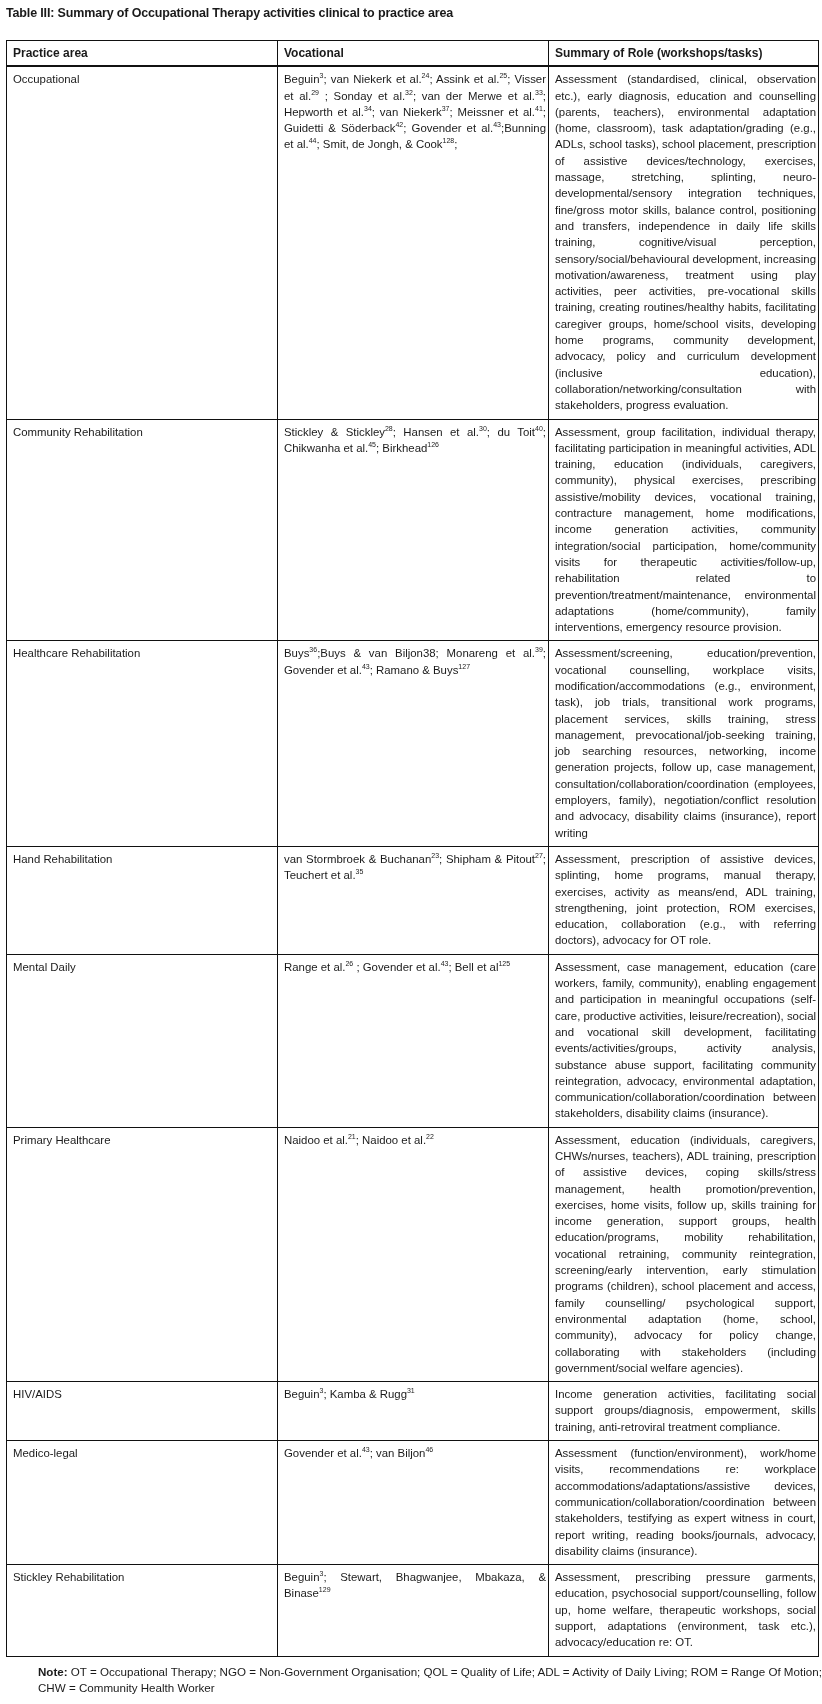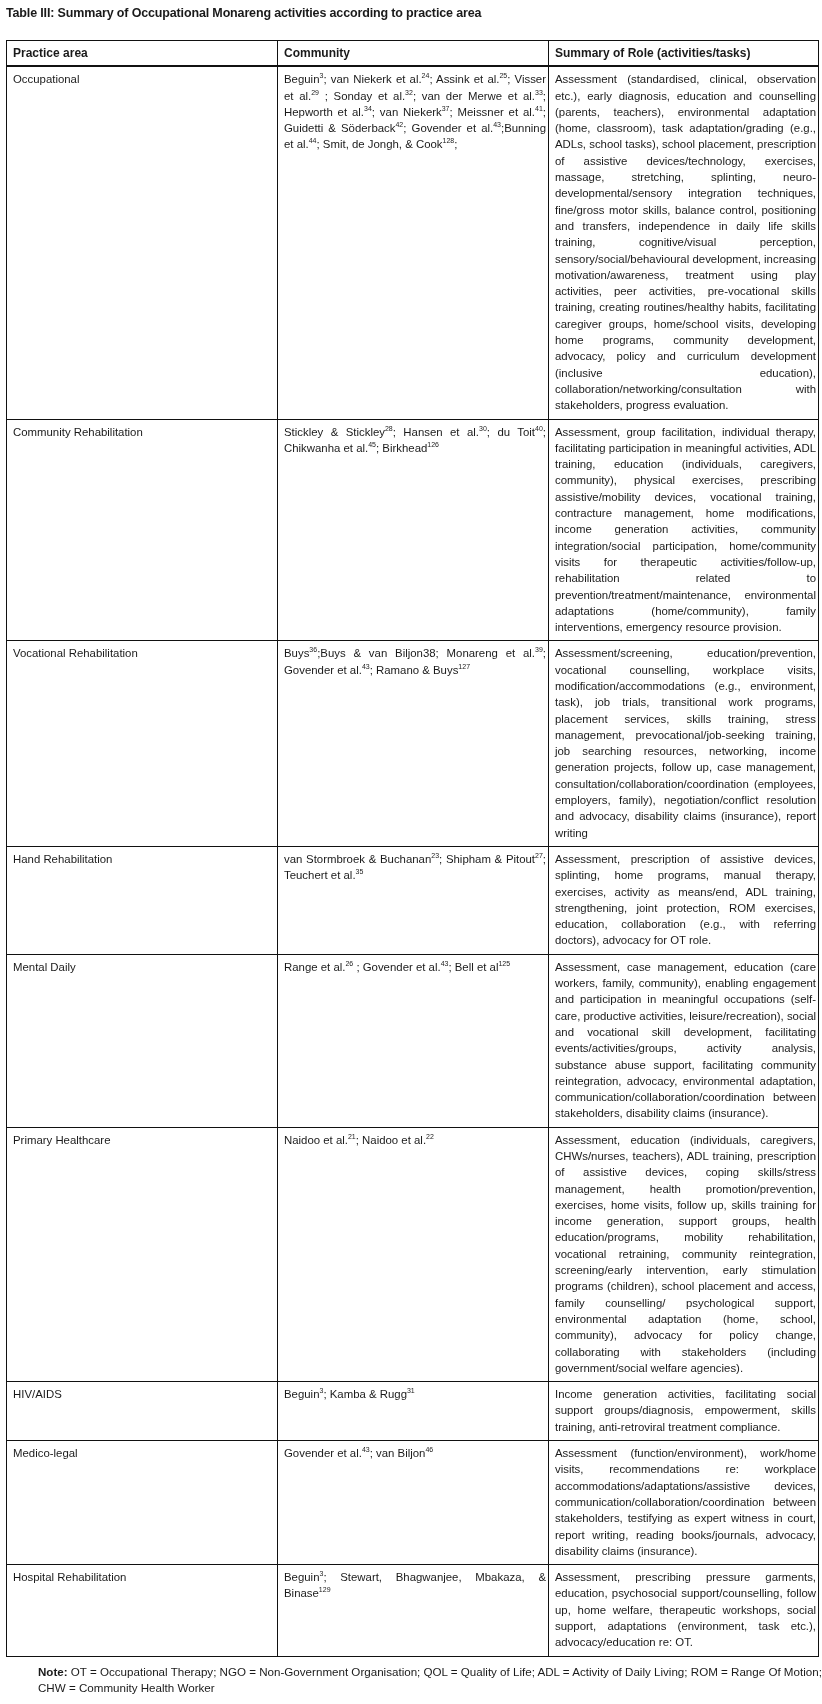--- a/index.html
+++ b/index.html
@@ -55,48 +55,48 @@
       width: 812px;
       font-size: 11.6px;
       line-height: 16px;
       margin-left: 32px;
     }
     .note b { font-weight: bold; }
   </style>
 </head>
 <body>
 
-<div class="caption">Table III: Summary of Occupational Monareng activities according to practice area</div>
+<div class="caption">Table III: Summary of Occupational Therapy activities clinical to practice area</div>
 
 <table class="main">
   <colgroup>
       <col class="c1">
       <col class="c2">
       <col class="c3">
     </colgroup>
   <thead>
     <tr>
       <th>Practice area</th>
-      <th>Community</th>
-      <th>Summary of Role (activities/tasks)</th>
+      <th>Vocational</th>
+      <th>Summary of Role (workshops/tasks)</th>
     </tr>
   </thead>
   <tbody id="table-body">
       <tr>
         <td>Occupational</td>
         <td class="justify"><span class="ref-part"><span>Beguin</span><sup>3</sup><span>; </span></span><span class="ref-part"><span>van Niekerk et al.</span><sup>24</sup><span>; </span></span><span class="ref-part"><span>Assink et al.</span><sup>25</sup><span>; </span></span><span class="ref-part"><span>Visser et al.</span><sup>29</sup><span> ; </span></span><span class="ref-part"><span>Sonday et al.</span><sup>32</sup><span>; </span></span><span class="ref-part"><span>van der Merwe et al.</span><sup>33</sup><span>; </span></span><span class="ref-part"><span>Hepworth et al.</span><sup>34</sup><span>; </span></span><span class="ref-part"><span>van Niekerk</span><sup>37</sup><span>; </span></span><span class="ref-part"><span>Meissner et al.</span><sup>41</sup><span>; </span></span><span class="ref-part"><span>Guidetti &amp; Söderback</span><sup>42</sup><span>; </span></span><span class="ref-part"><span>Govender et al.</span><sup>43</sup><span>;</span></span><span class="ref-part"><span>Bunning et al.</span><sup>44</sup><span>; </span></span><span class="ref-part"><span>Smit, de Jongh, &amp; Cook</span><sup>128</sup><span>;</span></span></td>
         <td class="justify">Assessment (standardised, clinical, observation etc.), early diagnosis, education and counselling (parents, teachers), environmental adaptation (home, classroom), task adaptation/grading (e.g., ADLs, school tasks), school placement, prescription of assistive devices/technology, exercises, massage, stretching, splinting, neuro-developmental/sensory integration techniques, fine/gross motor skills, balance control, positioning and transfers, independence in daily life skills training, cognitive/visual perception, sensory/social/behavioural development, increasing motivation/awareness, treatment using play activities, peer activities, pre-vocational skills training, creating routines/healthy habits, facilitating caregiver groups, home/school visits, developing home programs, community development, advocacy, policy and curriculum development (inclusive education), collaboration/networking/consultation with stakeholders, progress evaluation.</td>
       </tr>
       <tr>
         <td>Community Rehabilitation</td>
         <td class="justify"><span class="ref-part"><span>Stickley &amp; Stickley</span><sup>28</sup><span>; </span></span><span class="ref-part"><span>Hansen et al.</span><sup>30</sup><span>; </span></span><span class="ref-part"><span>du Toit</span><sup>40</sup><span>; </span></span><span class="ref-part"><span>Chikwanha et al.</span><sup>45</sup><span>; </span></span><span class="ref-part"><span>Birkhead</span><sup>126</sup><span></span></span></td>
         <td class="justify">Assessment, group facilitation, individual therapy, facilitating participation in meaningful activities, ADL training, education (individuals, caregivers, community), physical exercises, prescribing assistive/mobility devices, vocational training, contracture management, home modifications, income generation activities, community integration/social participation, home/community visits for therapeutic activities/follow-up, rehabilitation related to prevention/treatment/maintenance, environmental adaptations (home/community), family interventions, emergency resource provision.</td>
       </tr>
       <tr>
-        <td>Vocational Rehabilitation</td>
+        <td>Healthcare Rehabilitation</td>
         <td class="justify"><span class="ref-part"><span>Buys</span><sup>36</sup><span>;</span></span><span class="ref-part"><span>Buys &amp; van Biljon38</span><span>; </span></span><span class="ref-part"><span>Monareng et al.</span><sup>39</sup><span>; </span></span><span class="ref-part"><span>Govender et al.</span><sup>43</sup><span>; </span></span><span class="ref-part"><span>Ramano &amp; Buys</span><sup>127</sup><span></span></span></td>
         <td class="justify">Assessment/screening, education/prevention, vocational counselling, workplace visits, modification/accommodations (e.g., environment, task), job trials, transitional work programs, placement services, skills training, stress management, prevocational/job-seeking training, job searching resources, networking, income generation projects, follow up, case management, consultation/collaboration/coordination (employees, employers, family), negotiation/conflict resolution and advocacy, disability claims (insurance), report writing</td>
       </tr>
       <tr>
         <td>Hand Rehabilitation</td>
         <td class="justify"><span class="ref-part"><span>van Stormbroek &amp; Buchanan</span><sup>23</sup><span>; </span></span><span class="ref-part"><span>Shipham &amp; Pitout</span><sup>27</sup><span>; </span></span><span class="ref-part"><span>Teuchert et al.</span><sup>35</sup><span></span></span></td>
         <td class="justify">Assessment, prescription of assistive devices, splinting, home programs, manual therapy, exercises, activity as means/end, ADL training, strengthening, joint protection, ROM exercises, education, collaboration (e.g., with referring doctors), advocacy for OT role.</td>
       </tr>
       <tr>
         <td>Mental Daily</td>
@@ -112,21 +112,21 @@
         <td>HIV/AIDS</td>
         <td class="justify"><span class="ref-part"><span>Beguin</span><sup>3</sup><span>; </span></span><span class="ref-part"><span>Kamba &amp; Rugg</span><sup>31</sup><span></span></span></td>
         <td class="justify">Income generation activities, facilitating social support groups/diagnosis, empowerment, skills training, anti-retroviral treatment compliance.</td>
       </tr>
       <tr>
         <td>Medico-legal</td>
         <td class="justify"><span class="ref-part"><span>Govender et al.</span><sup>43</sup><span>; </span></span><span class="ref-part"><span>van Biljon</span><sup>46</sup><span></span></span></td>
         <td class="justify">Assessment (function/environment), work/home visits, recommendations re: workplace accommodations/adaptations/assistive devices, communication/collaboration/coordination between stakeholders, testifying as expert witness in court, report writing, reading books/journals, advocacy, disability claims (insurance).</td>
       </tr>
       <tr>
-        <td>Hospital Rehabilitation</td>
+        <td>Stickley Rehabilitation</td>
         <td class="justify"><span class="ref-part"><span>Beguin</span><sup>3</sup><span>; </span></span><span class="ref-part"><span>Stewart, Bhagwanjee, Mbakaza, &amp; Binase</span><sup>129</sup><span></span></span></td>
         <td class="justify">Assessment, prescribing pressure garments, education, psychosocial support/counselling, follow up, home welfare, therapeutic workshops, social support, adaptations (environment, task etc.), advocacy/education re: OT.</td>
       </tr>
     </tbody>
 </table>
 
 <div class="note">
   <b>Note:</b><span> OT = Occupational Therapy; NGO = Non-Government Organisation; QOL = Quality of Life; ADL = Activity of Daily Living; ROM = Range Of Motion; CHW = Community Health Worker</span>
 </div>
 

